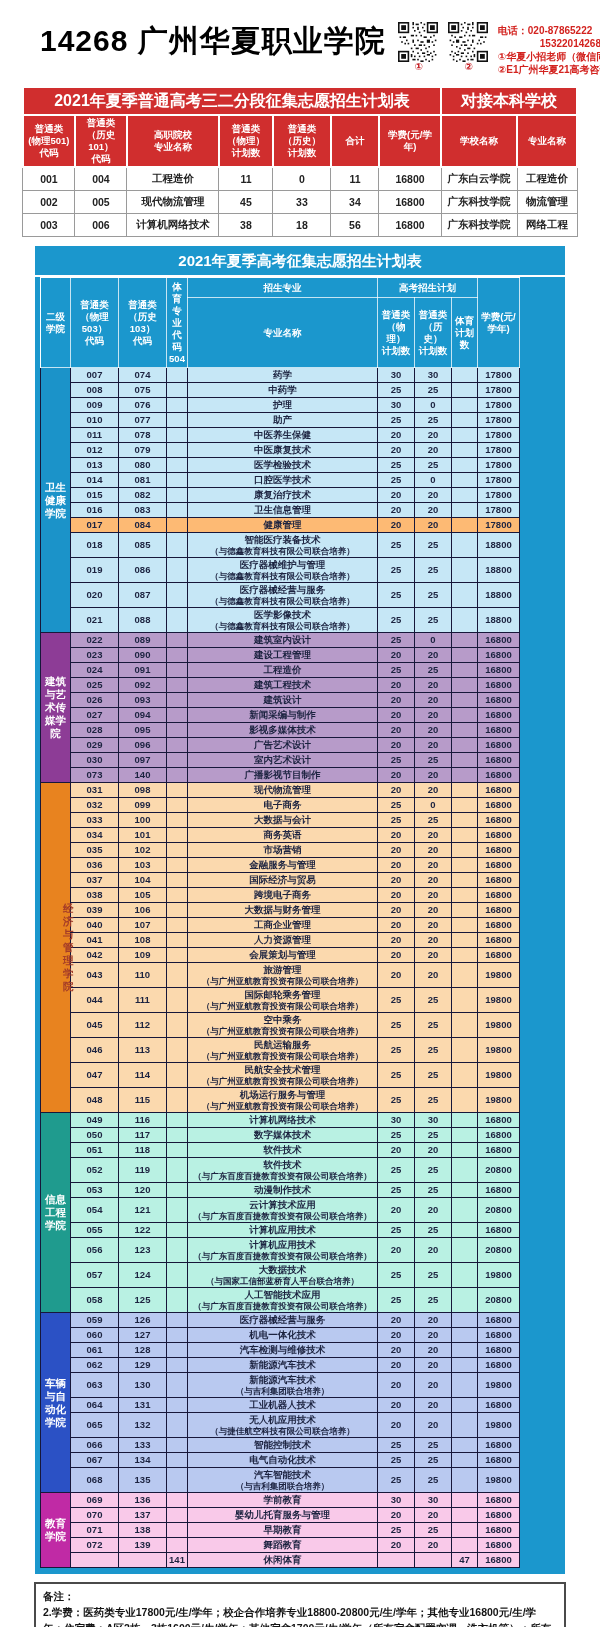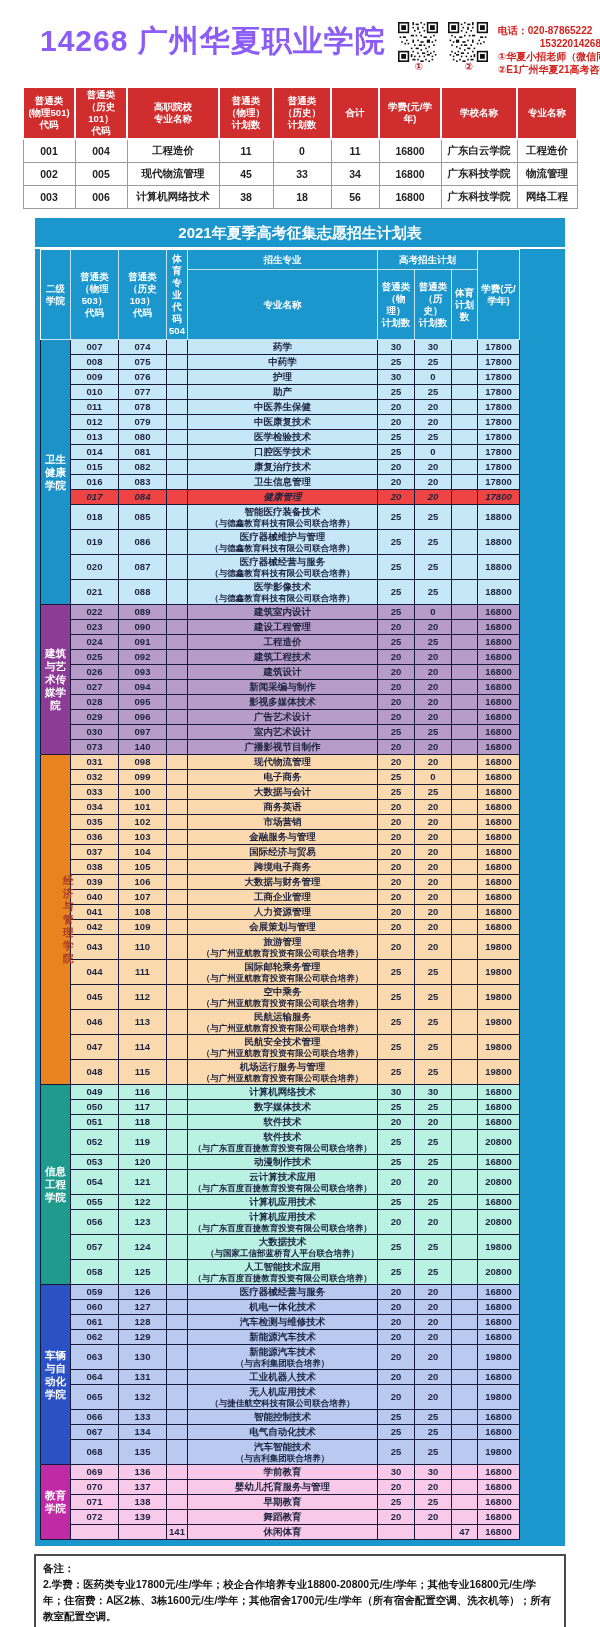--- a/index.html
+++ b/index.html
@@ -4,21 +4,21 @@
 <style>
   html,body{margin:0;padding:0;}
   body{
     width:600px;height:1627px;background:#ffffff;
     font-family:"Liberation Sans","DejaVu Sans",sans-serif;
     color:#1c2340;-webkit-font-smoothing:antialiased;
   }
   .pre{white-space:pre-line;}
   
   .page-header{display:flex;align-items:flex-start;padding:14px 6px 6px 40px;height:66px;}
-  .school-title{font-size:30px;font-weight:900;color:#8b5cf6;letter-spacing:1px;line-height:54px;white-space:nowrap;}
+  .school-title{font-size:30px;font-weight:900;color:#000000;letter-spacing:1px;line-height:54px;white-space:nowrap;}
   .qr-wrap{display:flex;gap:8px;margin-left:12px;margin-top:8px;}
   .qr-box{width:42px;text-align:center;}
   .qr-box svg{width:40px;height:40px;display:block;background:#fff;}
   .qr-num{font-size:10px;color:#c41f24;font-weight:700;line-height:10px;}
   .contact{margin-left:8px;margin-top:10px;color:#d3231f;font-weight:800;font-size:10px;line-height:13px;white-space:nowrap;}
   .contact .l2{padding-left:42px;}
   
   .t1{width:530px;margin:0 auto;border-collapse:collapse;table-layout:fixed;}
   .t1 td,.t1 th{border:1px solid #9a9a9a;text-align:center;vertical-align:middle;}
   .t1 .red{background:#d02e2e;color:#fff;border:2px solid #fff;}
@@ -143,20 +143,24 @@
       <col style="width:52px">
       <col style="width:92px">
     <col style="width:54px">
       <col style="width:58px">
       <col style="width:48px">
     <col style="width:62px">
       <col style="width:76px">
       <col style="width:60px">
   </colgroup>
   <tbody>
+      <tr class="t1-title">
+    <td class="red" colspan="7">2021年夏季普通高考三二分段征集志愿招生计划表</td>
+    <td class="red" colspan="2">对接本科学校</td>
+  </tr>
   <tr class="t1-head">
     <th class="red pre">普通类
 (物理501)
 代码</th>
     <th class="red pre">普通类
 （历史101）
 代码</th>
     <th class="red pre">高职院校
 专业名称</th>
     <th class="red pre">普通类
@@ -372,21 +376,21 @@
           <td>083</td>
           <td></td>
           <td class="name-cell">
             <div>卫生信息管理</div>
           </td>
           <td>20</td>
           <td>20</td>
           <td></td>
           <td>17800</td>
         </tr>
-        <tr style="background: #ef4444; font-style: italic;">
+        <tr style="background: #fdba74;">
           <td>017</td>
           <td>084</td>
           <td></td>
           <td class="name-cell">
             <div>健康管理</div>
           </td>
           <td>20</td>
           <td>20</td>
           <td></td>
           <td>17800</td>

